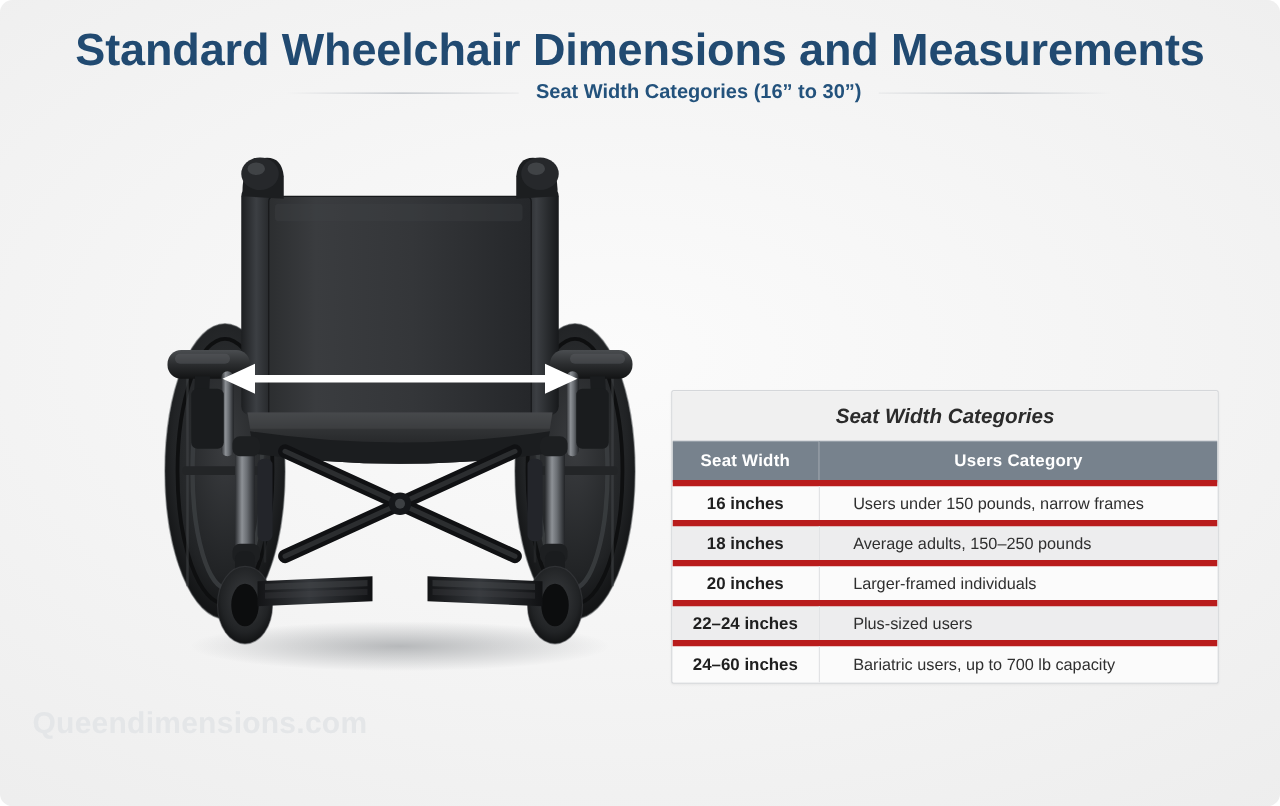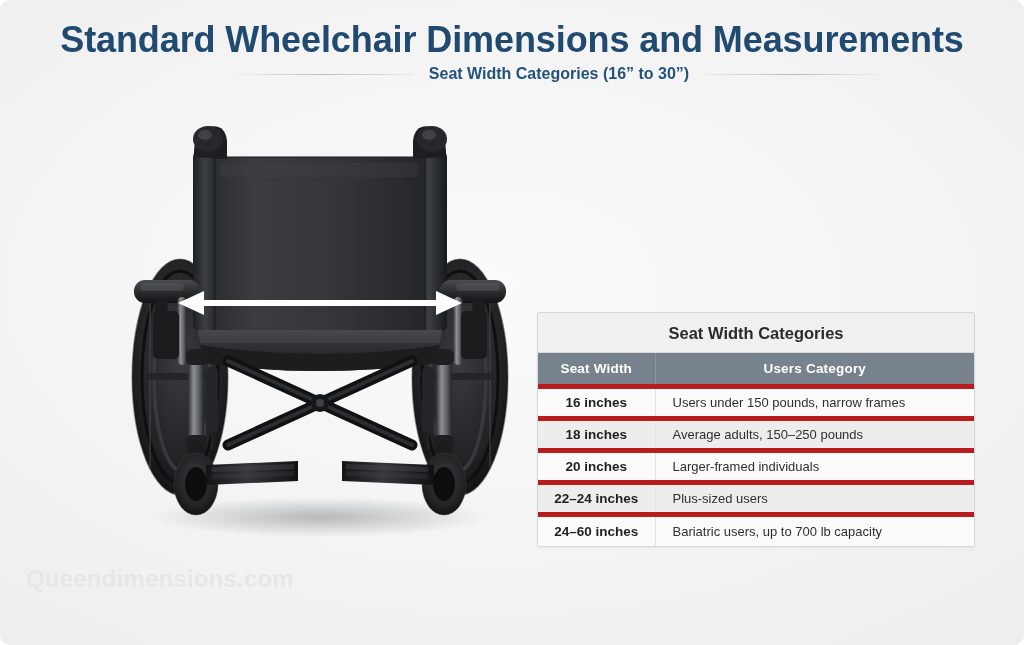--- a/index.html
+++ b/index.html
@@ -115,20 +115,21 @@
 
   #table-title {
     height: 40px;
     line-height: 40px;
     text-align: center;
     font-size: 16.5px;
     font-weight: bold;
     color: #2b2b2b;
     background: #f0f0f0;
     border-bottom: 1px solid #d8dadd;
+    font-style: italic;
   }
 
   table { width: 100%; border-collapse: collapse; }
 
   thead th {
     background: #77828d;
     color: #ffffff;
     font-size: 13.5px;
     font-weight: bold;
     height: 33px;
@@ -146,21 +147,21 @@
     padding: 0;
   }
   tbody td.c-width {
     width: 117px;
     text-align: center;
     font-weight: bold;
     font-size: 13.5px;
     color: #1f1f1f;
     border-right: 1px solid #e2e3e5;
   }
-  tbody td.c-cat { padding-left: 17px; text-align: left; }
+  tbody td.c-cat { padding-left: 27px; text-align: left; }
 
   tbody tr:nth-child(odd)  td { background: #fbfbfb; }
   tbody tr:nth-child(even) td { background: #ededee; }
 
   
   #watermark {
     position: absolute;
     left: 26px;
     top: 565px;
     font-size: 24px;

